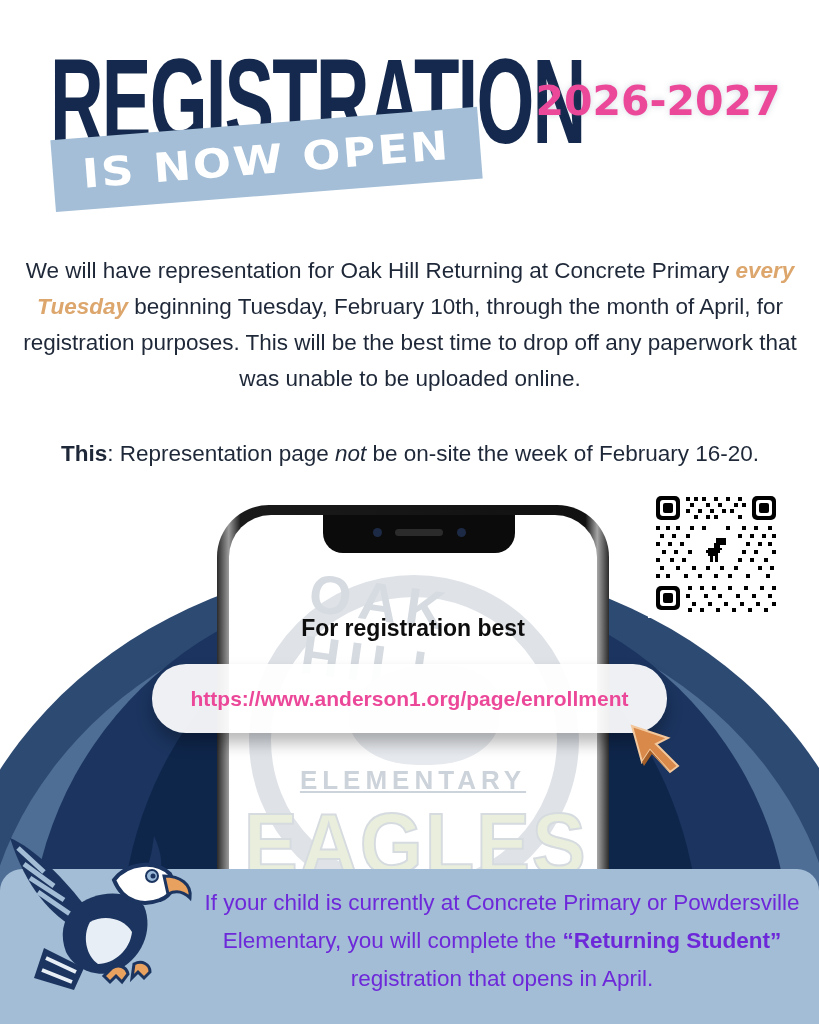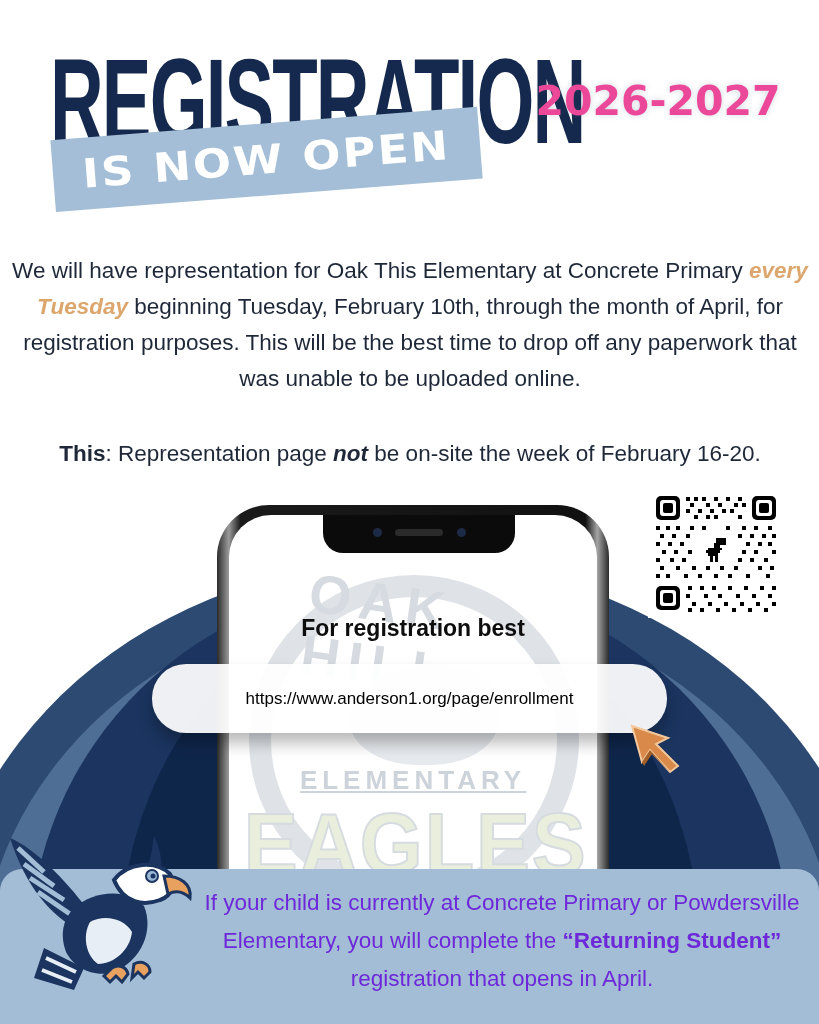--- a/index.html
+++ b/index.html
@@ -35,21 +35,21 @@
     .intro {
       position: absolute; left: 10px; top: 253px; width: 800px; text-align: center;
       font-size: 22.5px; line-height: 36px; color: #1e2838;
     }
     .intro .hl { color: #dca66c; font-weight: 700; font-style: italic; }
     .note {
       position: absolute; left: 10px; top: 437px; width: 800px; text-align: center;
       font-size: 22.5px; line-height: 34px; color: #1e2838;
     }
     .note b { font-weight: 700; }
-    .note .em { font-weight: 700; font-style: italic; }
+    .note .em { font-weight: 400; font-style: italic; }
 
     
     .arc { position: absolute; border-radius: 50%; }
     .arc-outer { left: -60px; top: 560px; width: 940px; height: 820px; background: #2d4a72; }
     .arc-mid   { left: -20px; top: 600px; width: 860px; height: 760px; background: #4f6e95; }
     .arc-inner { left: 30px; top: 580px; width: 760px; height: 740px; background: #1b3560; }
     .arc-shade { left: 120px; top: 600px; width: 580px; height: 700px; background: #0f264b; }
 
     
     .phone {
@@ -94,21 +94,21 @@
     .reg-visit {
       position: absolute; left: 0; width: 100%; top: 100px; text-align: center;
       font-size: 23px; font-weight: 700; color: #0d0d0d;
     }
 
     .url-pill {
       position: absolute; left: 152px; top: 664px; width: 515px; height: 69px;
       background: rgba(255,255,255,0.93); border-radius: 34px;
       box-shadow: 0 10px 16px rgba(0,0,0,0.28);
       display: flex; align-items: center; justify-content: center;
-      font-size: 17px; color: #000000; text-decoration: none;
+      font-size: 21px; color: #ec4899; text-decoration: none; font-weight: bold;
     }
     .cursor {
       position: absolute; left: 628px; top: 722px; width: 58px; height: 54px;
     }
 
     
     .qr {
       position: absolute; left: 648px; top: 488px; width: 136px; height: 130px;
       background: #ffffff;
     }
@@ -130,21 +130,21 @@
 
 <div class="title-main">REGISTRATION</div>
 <div class="title-banner">
   <span>IS NOW OPEN</span>
 </div>
 <div class="year-block">
   <div class="year-line1">2026-2027</div>
 </div>
 
 <p class="intro">
-  <span>We will have representation for Oak This Elementary at Concrete Primary </span><span class="hl">every Tuesday</span><span> beginning Tuesday, February 10th, through the month of April, for registration purposes. This will be the best time to drop off any paperwork that was unable to be uploaded online.</span>
+  <span>We will have representation for Oak Hill Returning at Concrete Primary </span><span class="hl">every Tuesday</span><span> beginning Tuesday, February 10th, through the month of April, for registration purposes. This will be the best time to drop off any paperwork that was unable to be uploaded online.</span>
 </p>
 
 <p class="note">
   <b>This</b><span>: Representation page </span><span class="em">not</span><span> be on-site the week of February 16-20.</span>
 </p>
 
 <div class="arc arc-outer"></div>
 <div class="arc arc-mid"></div>
 <div class="arc arc-inner"></div>
 <div class="arc arc-shade"></div>

